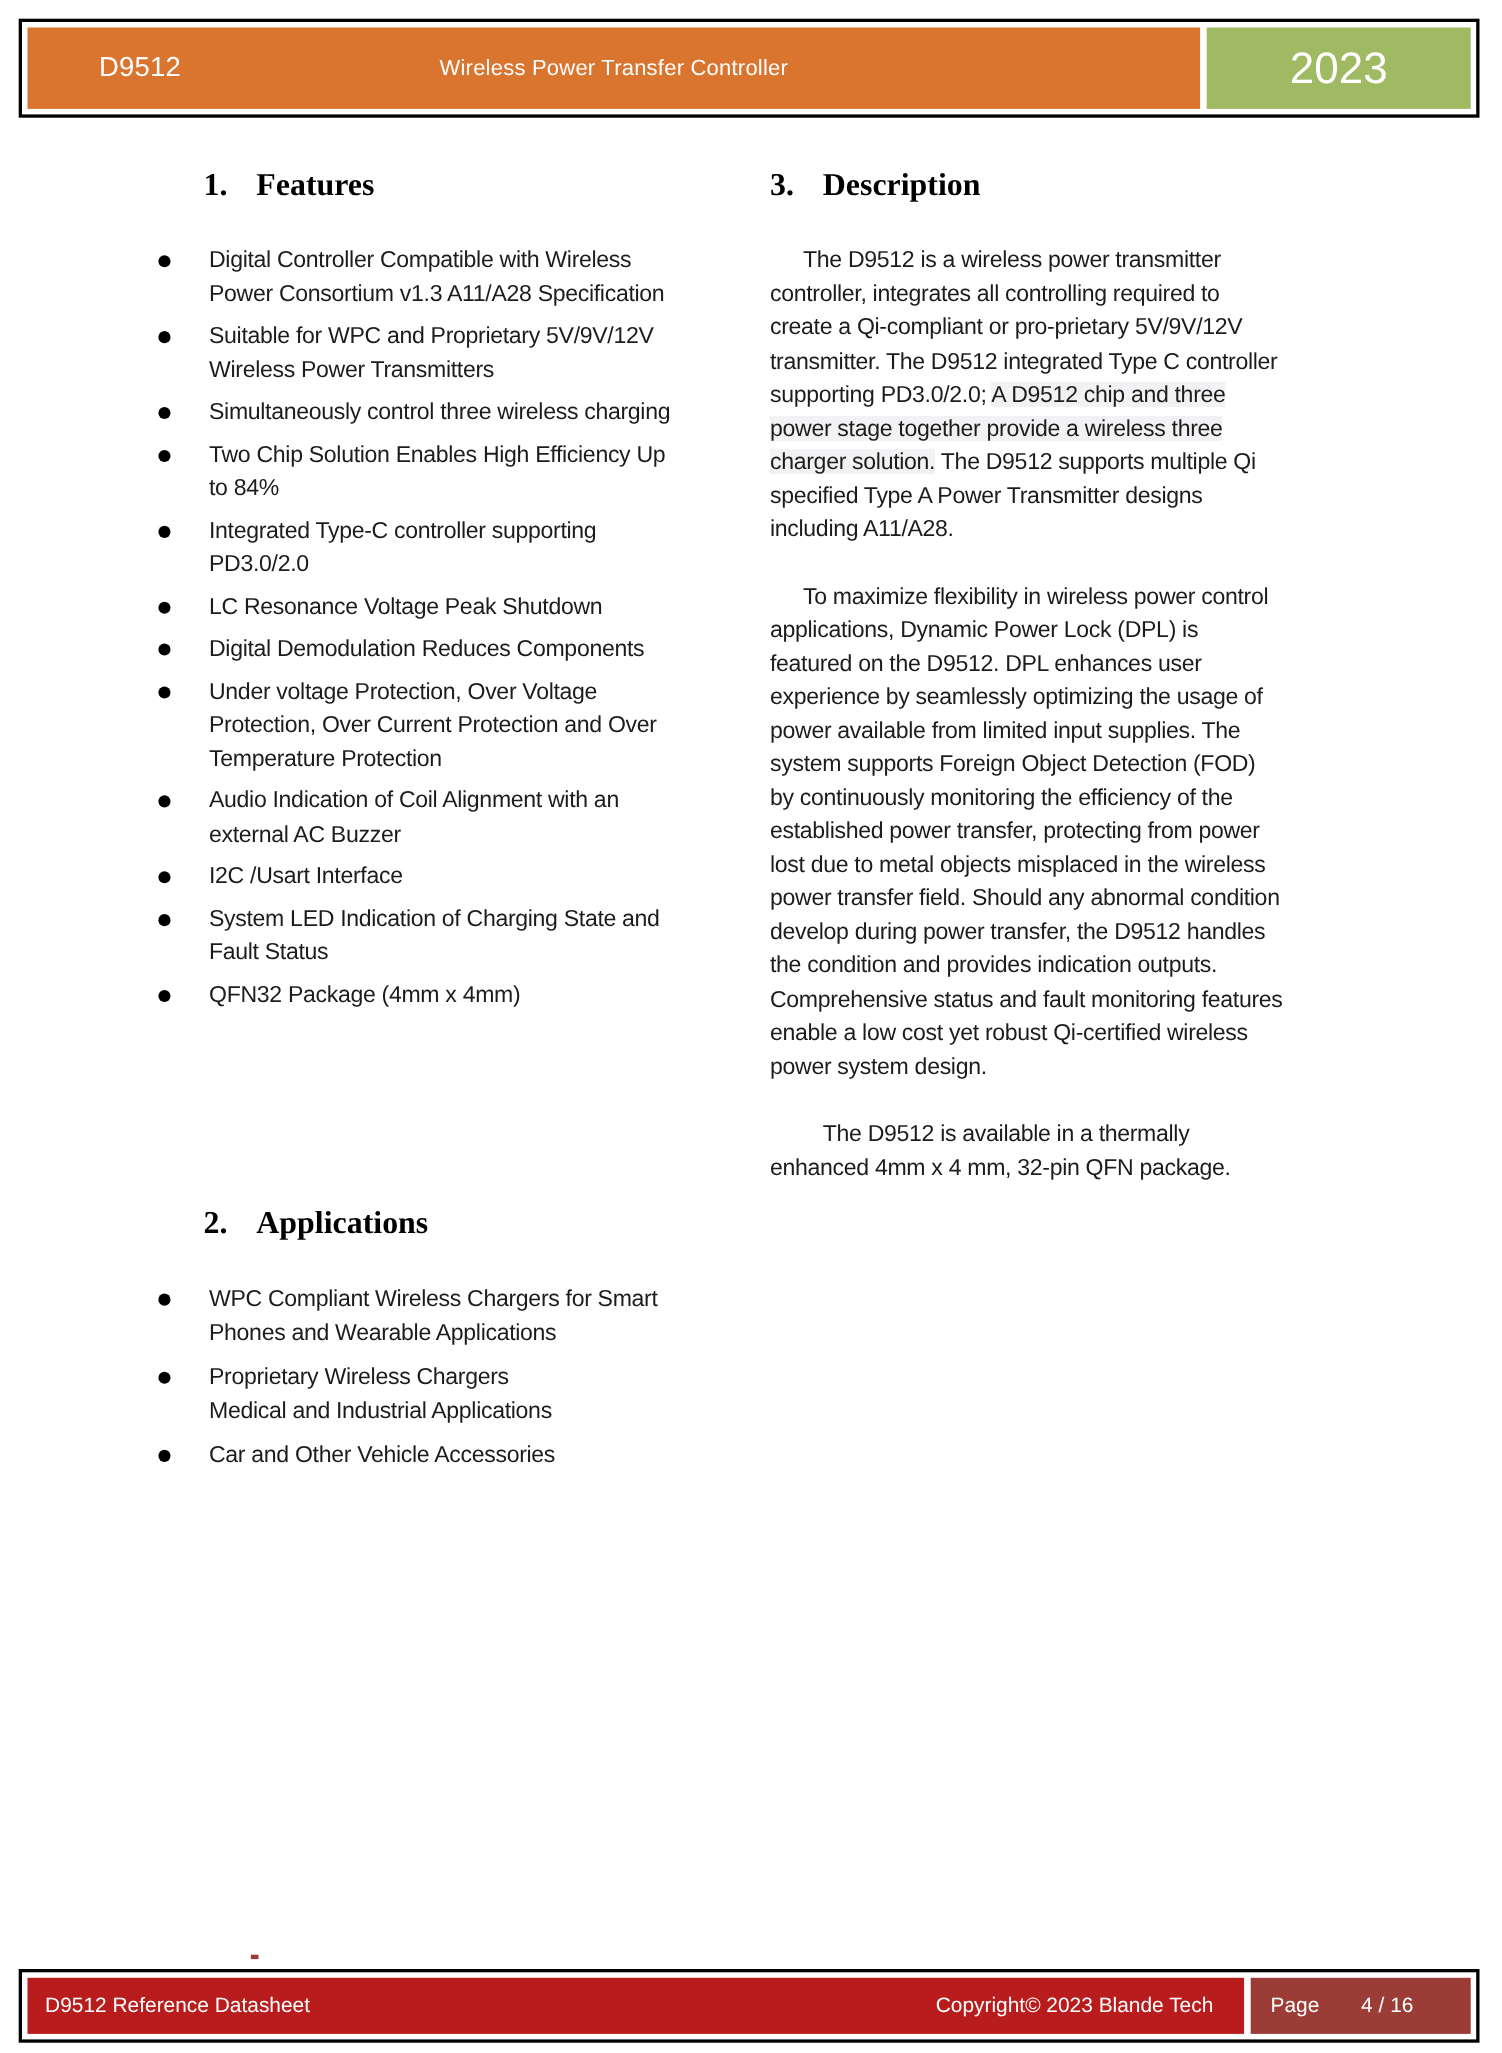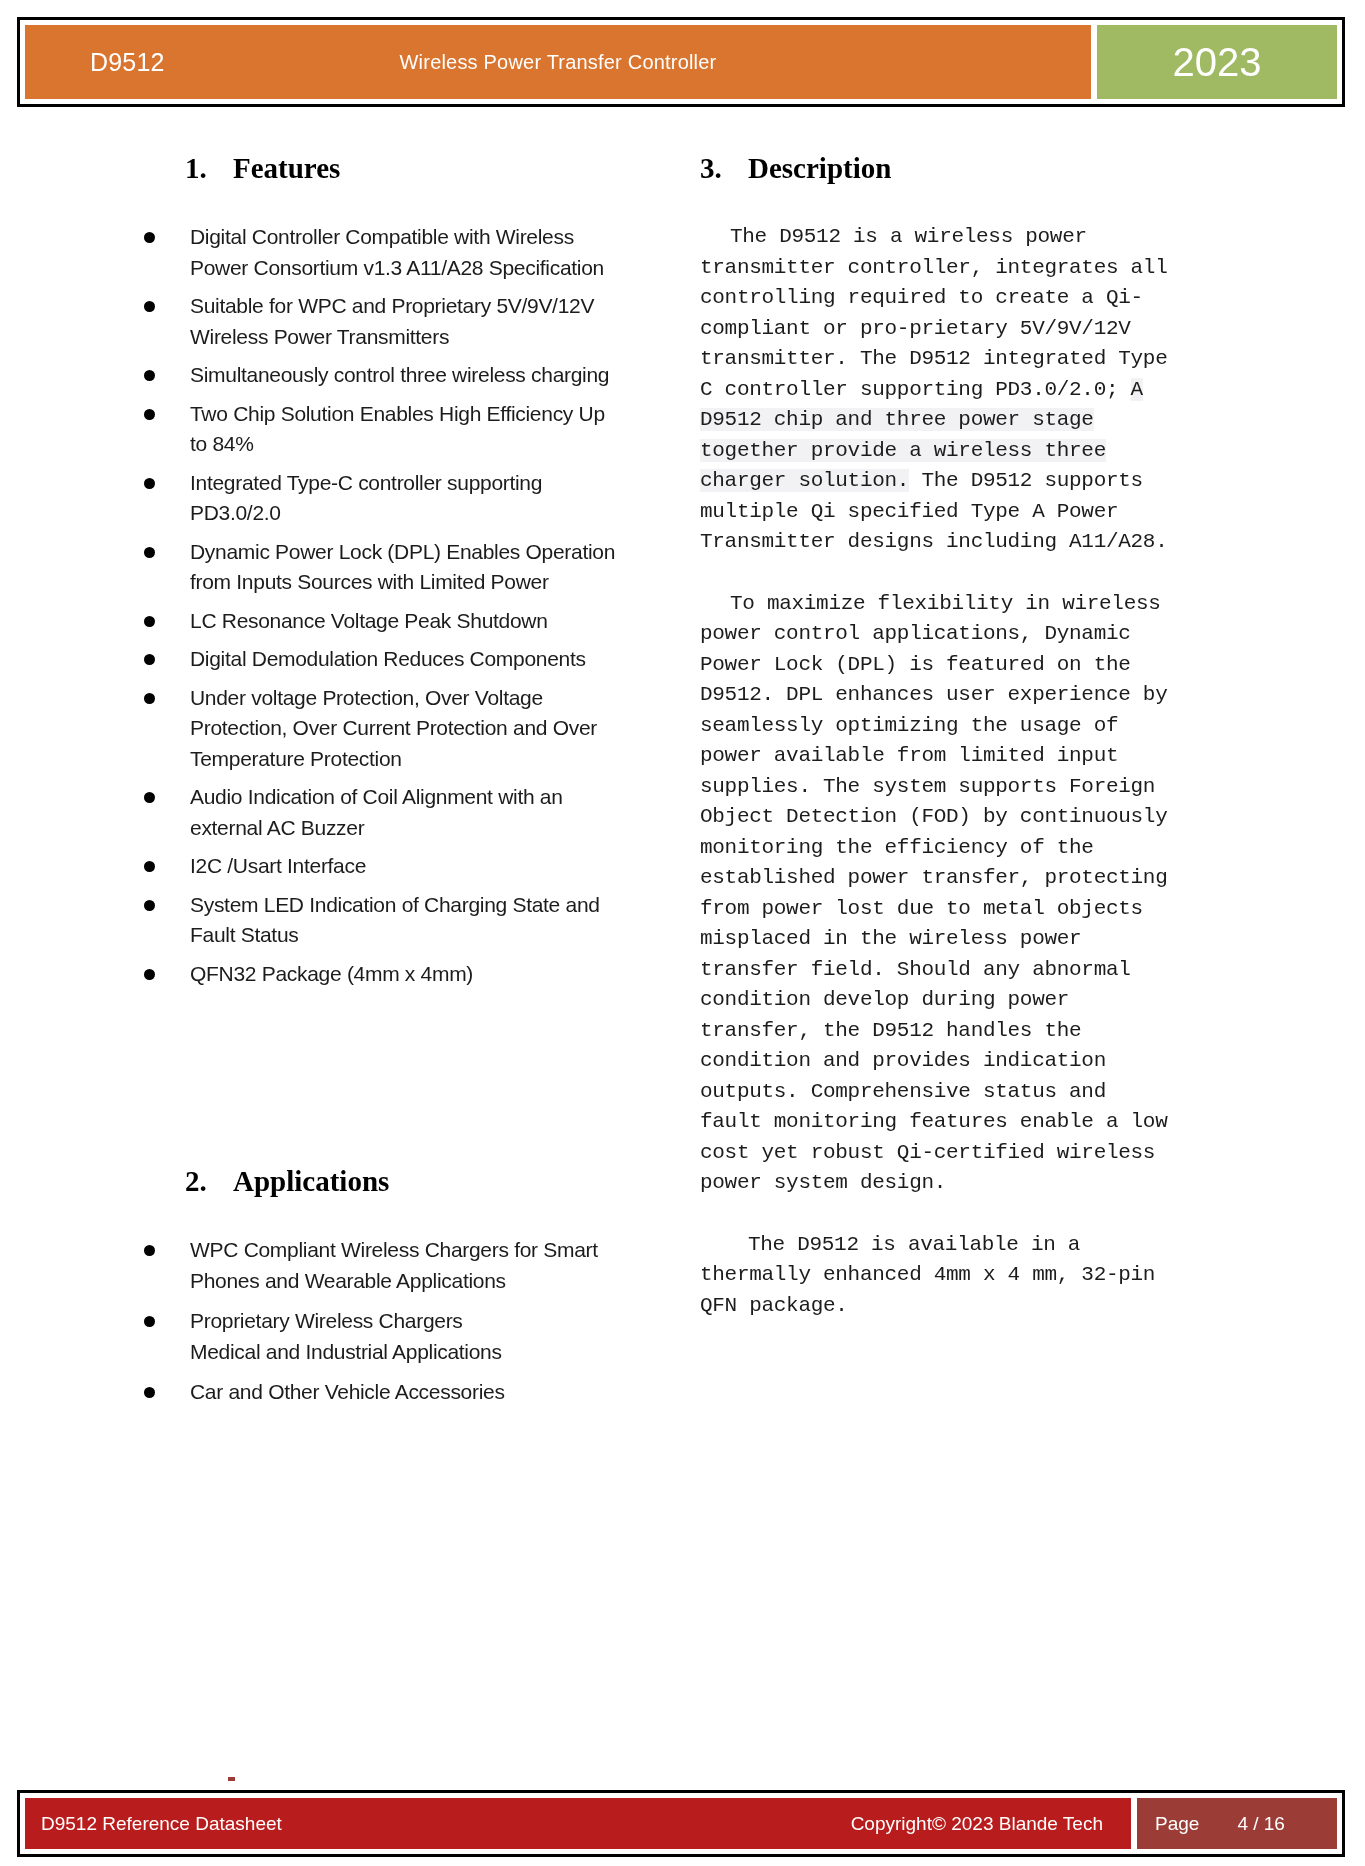--- a/index.html
+++ b/index.html
@@ -47,21 +47,21 @@
     letter-spacing:-0.3px;margin:0 0 8px 0;
   }
   ul.bullets.apps li{margin-bottom:10px;}
   ul.bullets li::before{
     content:"";position:absolute;left:1px;top:10px;width:11px;height:11px;
     border-radius:50%;background:#000;
   }
 
   .desc-body{margin-top:34px;}
   .desc-body p{
-    margin:0 0 31px 0;font-size:21px;line-height:30.5px;letter-spacing:-0.3px;font-family:Liberation Mono, monospace;
+    margin:0 0 31px 0;font-size:21px;line-height:30.5px;letter-spacing:-0.3px;
   }
   .desc-body p.indent-normal{text-indent:30px;}
   .desc-body p.indent-deep{text-indent:48px;}
   .hl{background:#F2F2F4;}
 
   
   .footer-frame{
     position:absolute;left:17px;top:1790px;width:1328px;height:67px;
     box-sizing:border-box;border:3.5px solid #000;background:#fff;
     padding:5px;display:flex;gap:6px;
@@ -96,21 +96,20 @@
     <h2 class="sec-heading">
       <span class="sec-num">1.</span>
       <span>Features</span>
     </h2>
     <ul class="bullets" id="features-list">
         <li>Digital Controller Compatible with Wireless Power Consortium v1.3 A11/A28 Specification</li>
         <li>Suitable for WPC and Proprietary 5V/9V/12V Wireless Power Transmitters</li>
         <li>Simultaneously control three wireless charging</li>
         <li>Two Chip Solution Enables High Efficiency Up to 84%</li>
         <li>Integrated Type-C controller supporting PD3.0/2.0</li>
-        <li>Dynamic Power Lock (DPL) Enables Operation from Inputs Sources with Limited Power</li>
         <li>LC Resonance Voltage Peak Shutdown</li>
         <li>Digital Demodulation Reduces Components</li>
         <li>Under voltage Protection, Over Voltage Protection, Over Current Protection and Over Temperature Protection</li>
         <li>Audio Indication of Coil Alignment with an external AC Buzzer</li>
         <li>I2C /Usart Interface</li>
         <li>System LED Indication of Charging State and Fault Status</li>
         <li>QFN32 Package (4mm x 4mm)</li>
       </ul>
 
     <h2 class="sec-heading apps">

